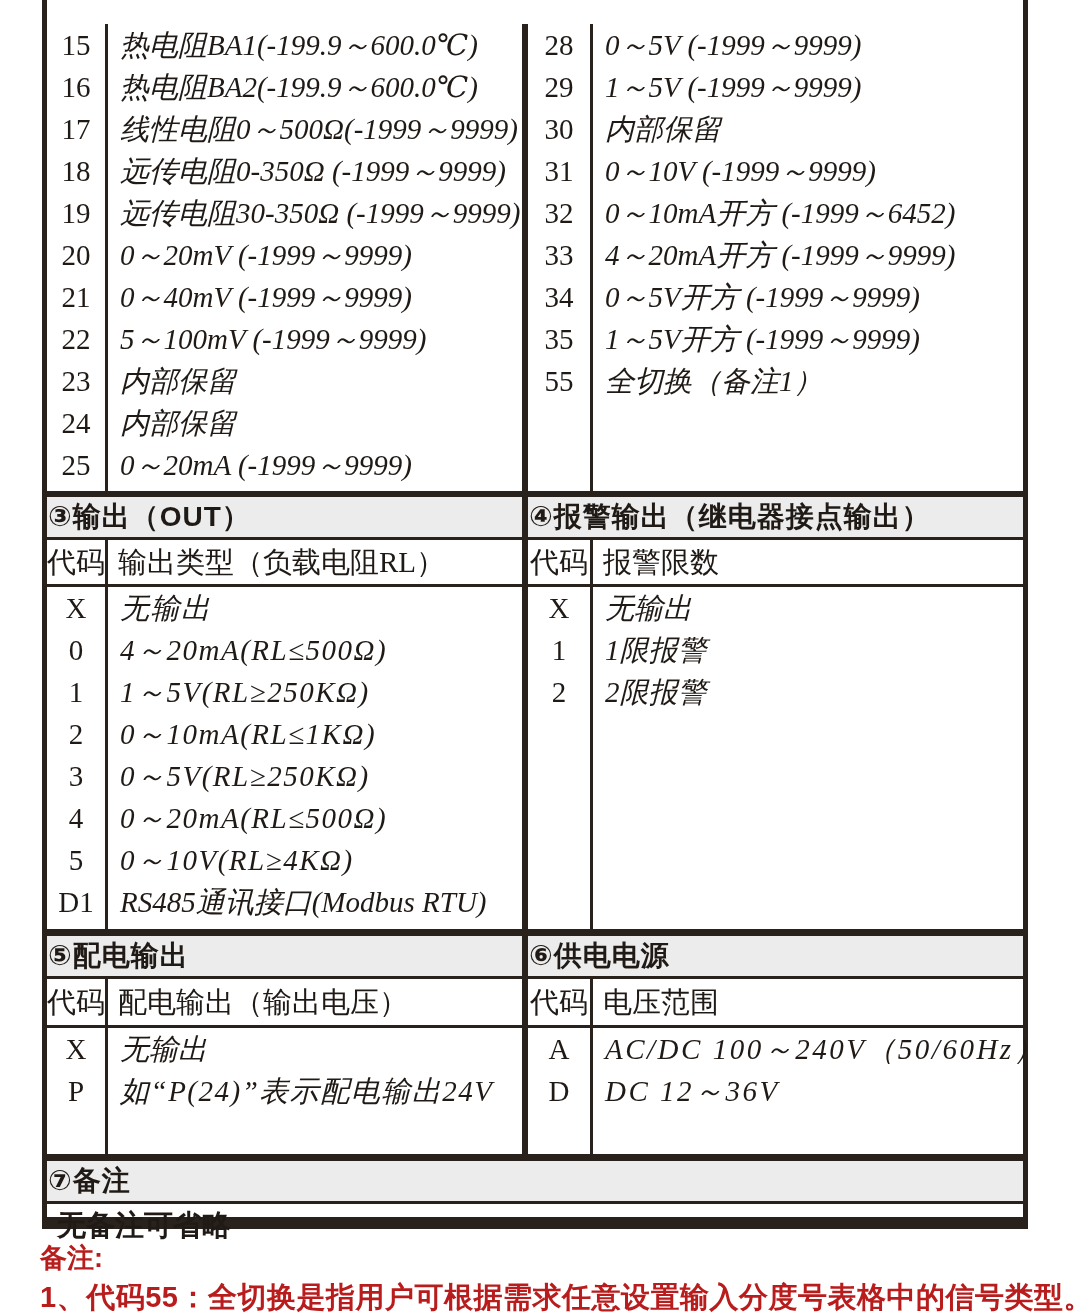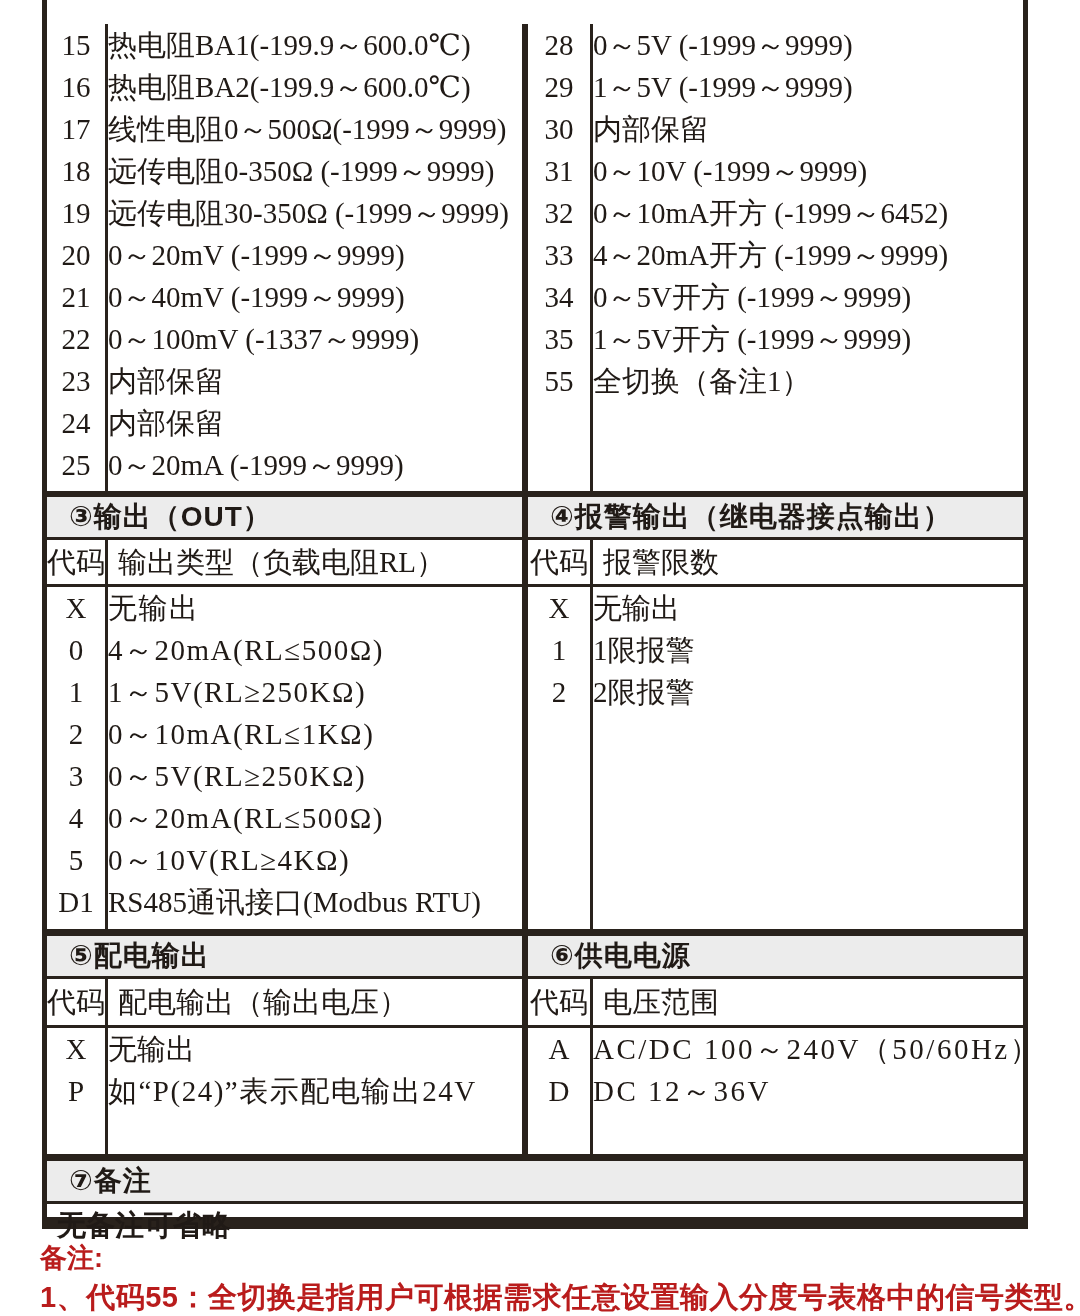--- a/index.html
+++ b/index.html
@@ -25,38 +25,38 @@
   
   .split{display:flex;flex:none;}
   .half-l{width:481px;flex:none;border-right:6px solid var(--line);display:flex;box-sizing:border-box;}
   .half-r{flex:1;display:flex;box-sizing:border-box;}
 
   
   .band{height:40px;border-bottom:3px solid var(--line);background:var(--gray);}
   .band .half-l,.band .half-r{background:var(--gray);align-items:center;}
   .band-title{
     font-family:"Liberation Sans","DejaVu Sans",sans-serif;font-weight:bold;
-    font-size:28px;line-height:40px;padding-left:22px;white-space:nowrap;letter-spacing:1px;
+    font-size:28px;line-height:40px;padding-left:1px;white-space:nowrap;letter-spacing:1px;
   }
   .band-full{height:40px;border-bottom:3px solid var(--line);background:var(--gray);flex:none;display:flex;align-items:center;}
 
   
   .colhdr{height:44px;border-bottom:3px solid var(--line);}
   .colhdr2{height:46px;border-bottom:3px solid var(--line);}
   .hcode{width:58px;flex:none;border-right:3px solid var(--line);text-align:center;
          font-size:29px;line-height:44px;white-space:nowrap;}
   .half-r .hcode{width:62px;}
   .colhdr2 .hcode{line-height:46px;}
   .hdesc{flex:1;padding-left:10px;font-size:29px;line-height:44px;white-space:nowrap;}
   .colhdr2 .hdesc{line-height:46px;}
 
   
   .ccol{width:58px;flex:none;border-right:3px solid var(--line);text-align:center;}
   .half-r .ccol{width:62px;}
-  .dcol{flex:1;overflow:hidden;}
+  .dcol{flex:1;padding-left:12px;overflow:hidden;font-style:italic;}
   .ln{height:42px;line-height:42px;font-size:29px;white-space:nowrap;}
   .sec-input{height:467px;margin-top:24px;}
   .sec-out{height:342px;}
   .sec-dist{height:126px;}
   .sp{letter-spacing:1.5px;}
   .sp2{letter-spacing:2.5px;}
 
   .remark-body{height:42px;flex:none;display:flex;align-items:center;font-weight:bold;}
   .remark-text{font-size:29px;line-height:42px;padding-left:10px;white-space:nowrap;}
 
@@ -89,21 +89,21 @@
           <div class="ln">25</div>
         </div>
         <div class="dcol">
           <div class="ln">热电阻BA1(-199.9～600.0℃)</div>
           <div class="ln">热电阻BA2(-199.9～600.0℃)</div>
           <div class="ln">线性电阻0～500Ω(-1999～9999)</div>
           <div class="ln">远传电阻0-350Ω (-1999～9999)</div>
           <div class="ln">远传电阻30-350Ω (-1999～9999)</div>
           <div class="ln">0～20mV (-1999～9999)</div>
           <div class="ln">0～40mV (-1999～9999)</div>
-          <div class="ln">0～100mV (-1337～9999)</div>
+          <div class="ln">5～100mV (-1999～9999)</div>
           <div class="ln">内部保留</div>
           <div class="ln">内部保留</div>
           <div class="ln">0～20mA (-1999～9999)</div>
         </div>
       </div>
       <div class="half-r">
         <div class="ccol">
           <div class="ln">28</div>
           <div class="ln">29</div>
           <div class="ln">30</div>

